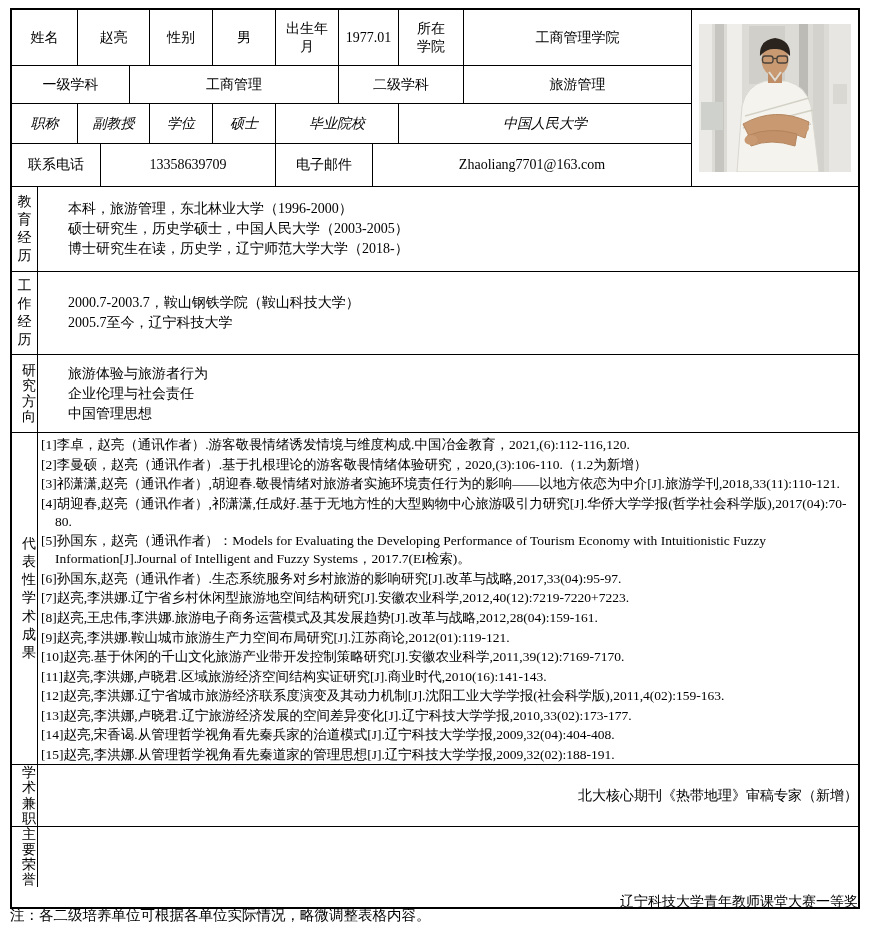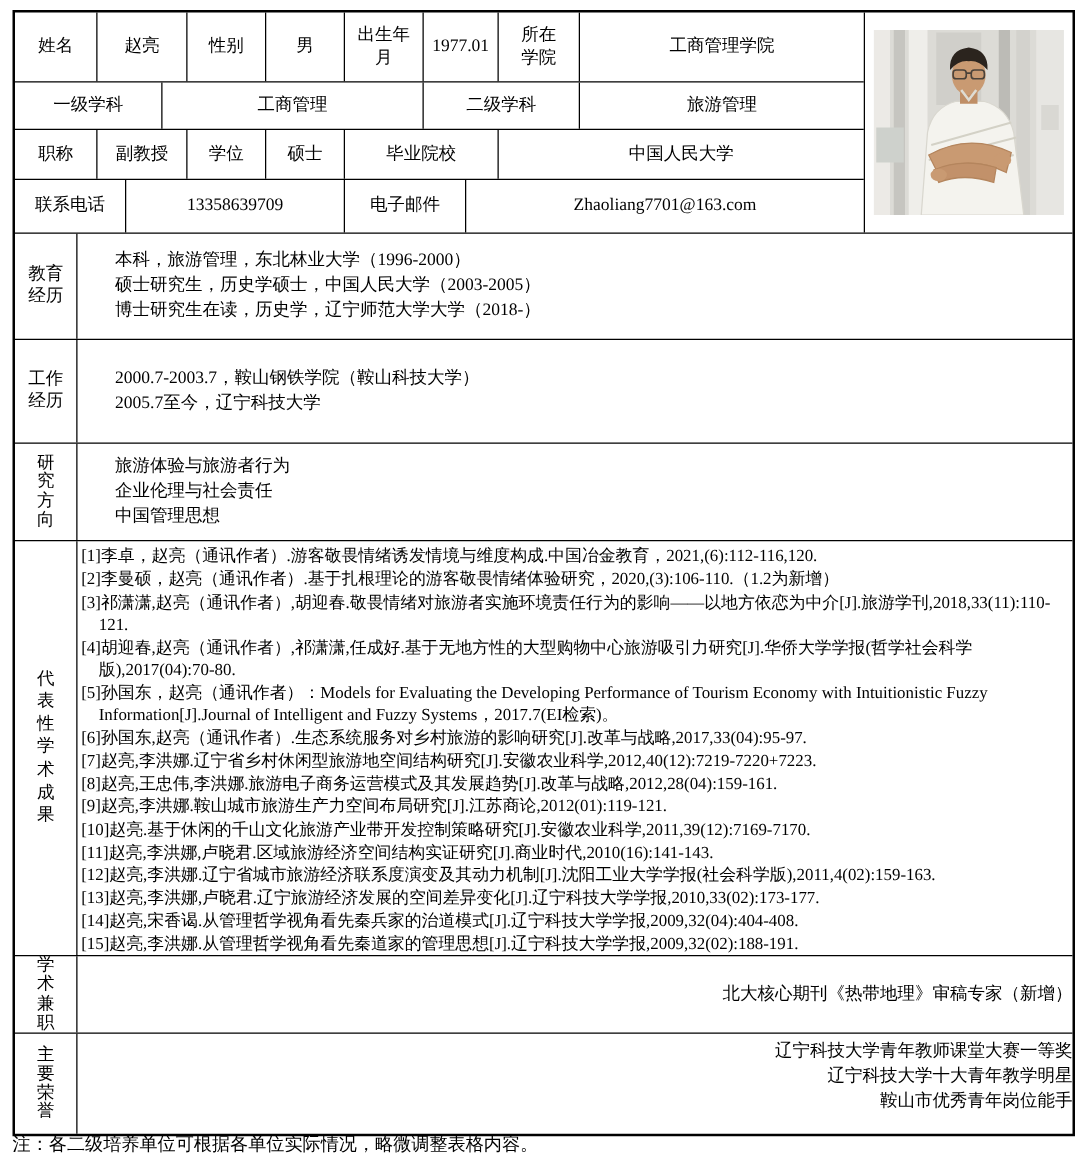--- a/index.html
+++ b/index.html
@@ -16,45 +16,45 @@
     position: absolute; left: 10px; top: 8px;
     width: 850px;
     border: 2px solid #000;
     background: #fff;
   }
   
   .band { display: flex; border-bottom: 1px solid #000; }
   .rows { width: 679px; }
   .row { display: flex; border-bottom: 1px solid #000; }
   .row:last-child { border-bottom: none; }
-  .r1 { height: 56px; } .r2 { height: 38px; } .r3 { height: 40px; } .r4 { height: 42px; }
+  .r1 { height: 56px; } .r2 { height: 38px; } .r3 { height: 40px; font-style: italic; } .r4 { height: 42px; }
   .cell {
     border-right: 1px solid #000;
     display: flex; align-items: center; justify-content: center;
     text-align: center; padding: 1px 2px; line-height: 1.25;
     overflow: hidden;
   }
   .w2 { display: inline-block; width: 32px; }   
   .w3 { display: inline-block; width: 46px; }   
   .photo-cell { flex: 1; display: flex; align-items: center; justify-content: center; padding: 7px; }
   .photo-frame { width: 152px; height: 148px; }
   
   .sec { display: flex; border-bottom: 1px solid #000; }
   .sec:last-child { border-bottom: none; }
   .sec-label {
-    width: 50px; border-right: 1px solid #000;
-    display: flex; align-items: center; justify-content: center;
+    width: 26px; border-right: 1px solid #000;
+    display: flex; align-items: center; justify-content: flex-end;
     text-align: center;
   }
   .vlabel { width: 2.3em; word-break: break-all; line-height: 1.3; text-align: center; }
   .vlabel.one { width: 1.15em; }
   .tight { line-height: 1.08; }
   .sec-body { flex: 1; display: flex; flex-direction: column; justify-content: center; overflow: hidden; }
   .sec-edu { height: 85px; } .sec-work { height: 83px; } .sec-research { height: 78px; }
-  .sec-pubs { height: 332px; } .sec-academic { height: 62px; } .sec-honors { height: 80px; }
+  .sec-pubs { height: 332px; } .sec-academic { height: 62px; } .sec-honors { height: 80px; flex-direction: column; }
   .pad30 { padding-left: 30px; }
   .pad12 { padding-left: 12px; text-align: right; }
   .line { line-height: 20px; }
   .pubs { justify-content: space-between; padding: 3px 4px 0 3px; }
   .pub {
     font-size: 13.5px; line-height: 18px;
     padding-left: 14px; text-indent: -14px;
   }
   .footer-note { position: absolute; left: 10px; top: 906px; font-size: 14.5px; }
 </style>

